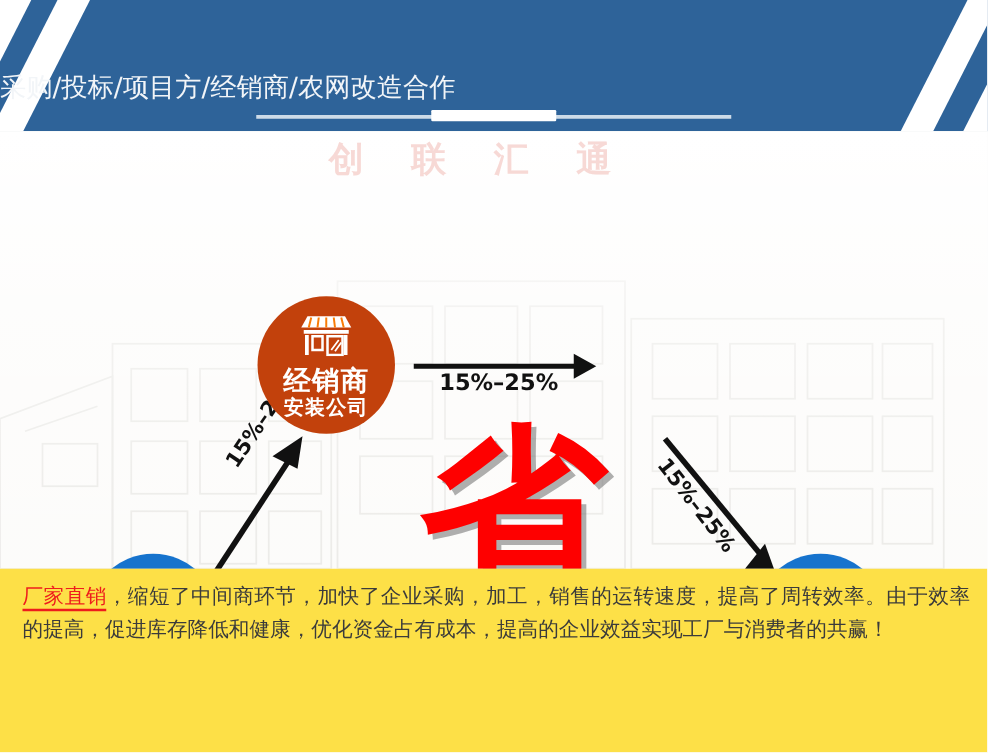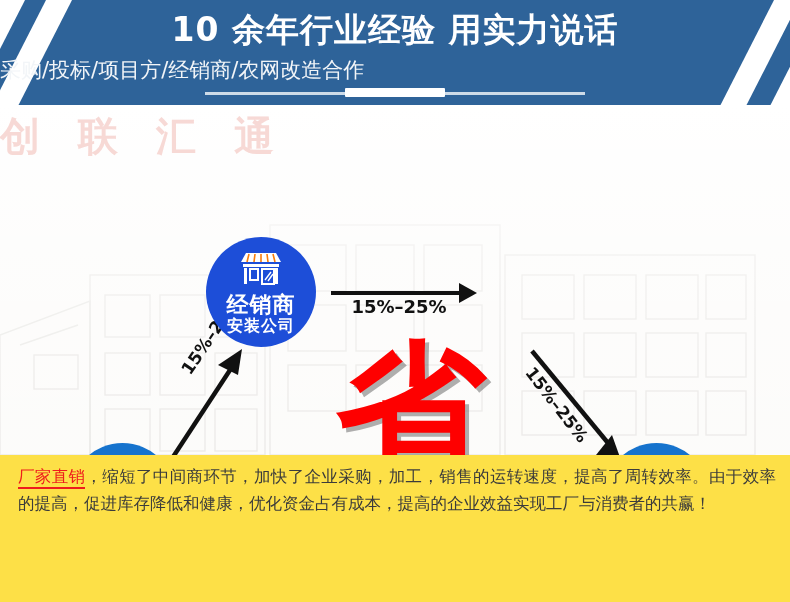--- a/index.html
+++ b/index.html
@@ -40,41 +40,41 @@
   #header-rule-center{position:absolute;left:345px;top:88px;width:100px;height:9px;background:#ffffff;border-radius:1px;}
 
   
   #stage{
     position:absolute;left:0;top:105px;width:790px;height:350px;
     background:#fbfbfa;overflow:hidden;
   }
   
   #bg-building{position:absolute;left:0;top:0;width:790px;height:350px;opacity:1;}
   #watermark{
-    position:absolute;left:0;top:4px;width:790px;text-align:left;
-    font-size:40px;font-weight:bold;color:#f6d3cf;letter-spacing:38px;
+    position:absolute;left:0;top:4px;width:790px;text-align:center;
+    font-size:28px;font-weight:bold;color:#f6d3cf;letter-spacing:38px;
     font-family:"DejaVu Sans","Liberation Sans",sans-serif;
     white-space:nowrap;opacity:.85;
   }
 
   
   #save-char{
     position:absolute;left:316px;top:232px;width:190px;
     text-align:center;
     font-size:150px;line-height:150px;font-weight:bold;color:#fe0000;
     font-family:"DejaVu Sans","Liberation Sans",sans-serif;
     text-shadow:4px 4px 0 rgba(110,110,110,.55);
   }
 
   
   .node{position:absolute;border-radius:50%;color:#fff;text-align:center;}
   .node .nlabel{font-weight:bold;font-family:"DejaVu Sans","Liberation Sans",sans-serif;white-space:nowrap;}
   .node .nsub{font-weight:bold;font-family:"DejaVu Sans","Liberation Sans",sans-serif;white-space:nowrap;}
 
-  #node-dealer{left:206px;top:132px;width:110px;height:110px;background:#1d4ed8;}
+  #node-dealer{left:206px;top:132px;width:110px;height:110px;background:#c2410c;}
   #node-dealer .nicon{position:absolute;left:0;top:14px;width:110px;}
   #node-dealer .nlabel{position:absolute;left:0;top:53px;width:110px;font-size:22px;letter-spacing:1px;}
   #node-dealer .nsub{position:absolute;left:0;top:79px;width:110px;font-size:16px;letter-spacing:1px;}
 
   #node-bureau{left:474px;top:140px;width:92px;height:92px;background:#f97c08;}
   #node-bureau .nicon{position:absolute;left:0;top:12px;width:92px;}
   #node-bureau .nlabel{position:absolute;left:0;top:50px;width:92px;font-size:20px;letter-spacing:1px;}
 
   #node-factory{left:70px;top:338px;width:105px;height:105px;background:#1673cd;}
 
@@ -128,21 +128,20 @@
 </head>
 <body>
 
 <div id="page">
 
   <div id="header">
     <div class="hstripe hs-l1"></div>
     <div class="hstripe hs-l2"></div>
     <div class="hstripe hs-r1"></div>
     <div class="hstripe hs-r2"></div>
-    <div id="header-title">10 余年行业经验 用实力说话</div>
     <div id="header-subtitle">采购/投标/项目方/经销商/农网改造合作</div>
     <div id="header-rule"></div>
     <div id="header-rule-center"></div>
   </div>
 
   <div id="stage">
 
     <svg id="bg-building" viewBox="0 0 790 350" preserveAspectRatio="none">
       <defs>
         <linearGradient id="fade" x1="0" y1="0" x2="0" y2="1">

